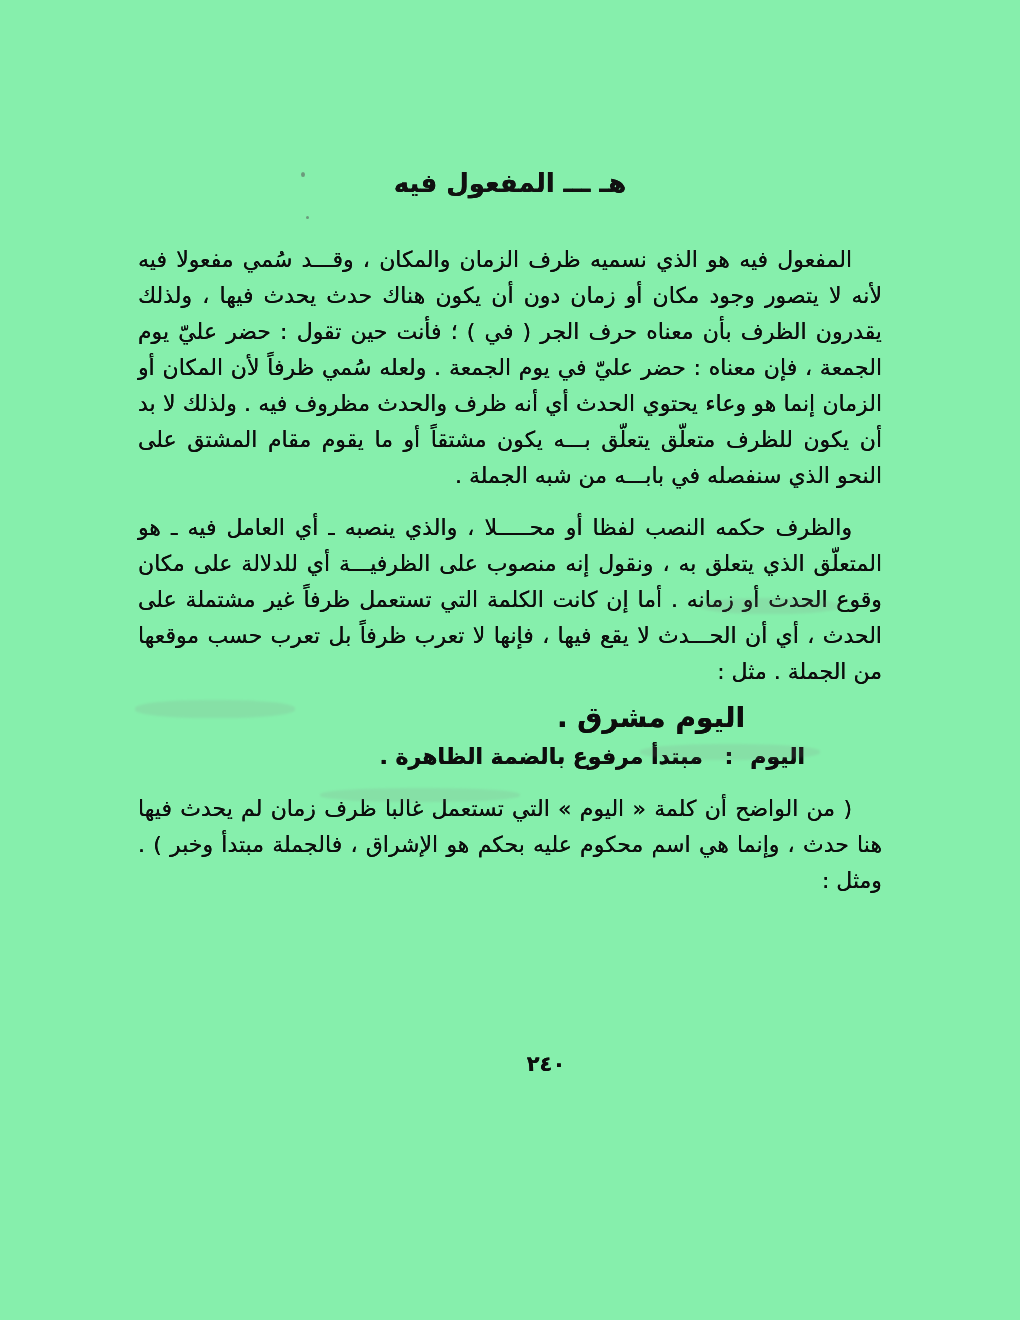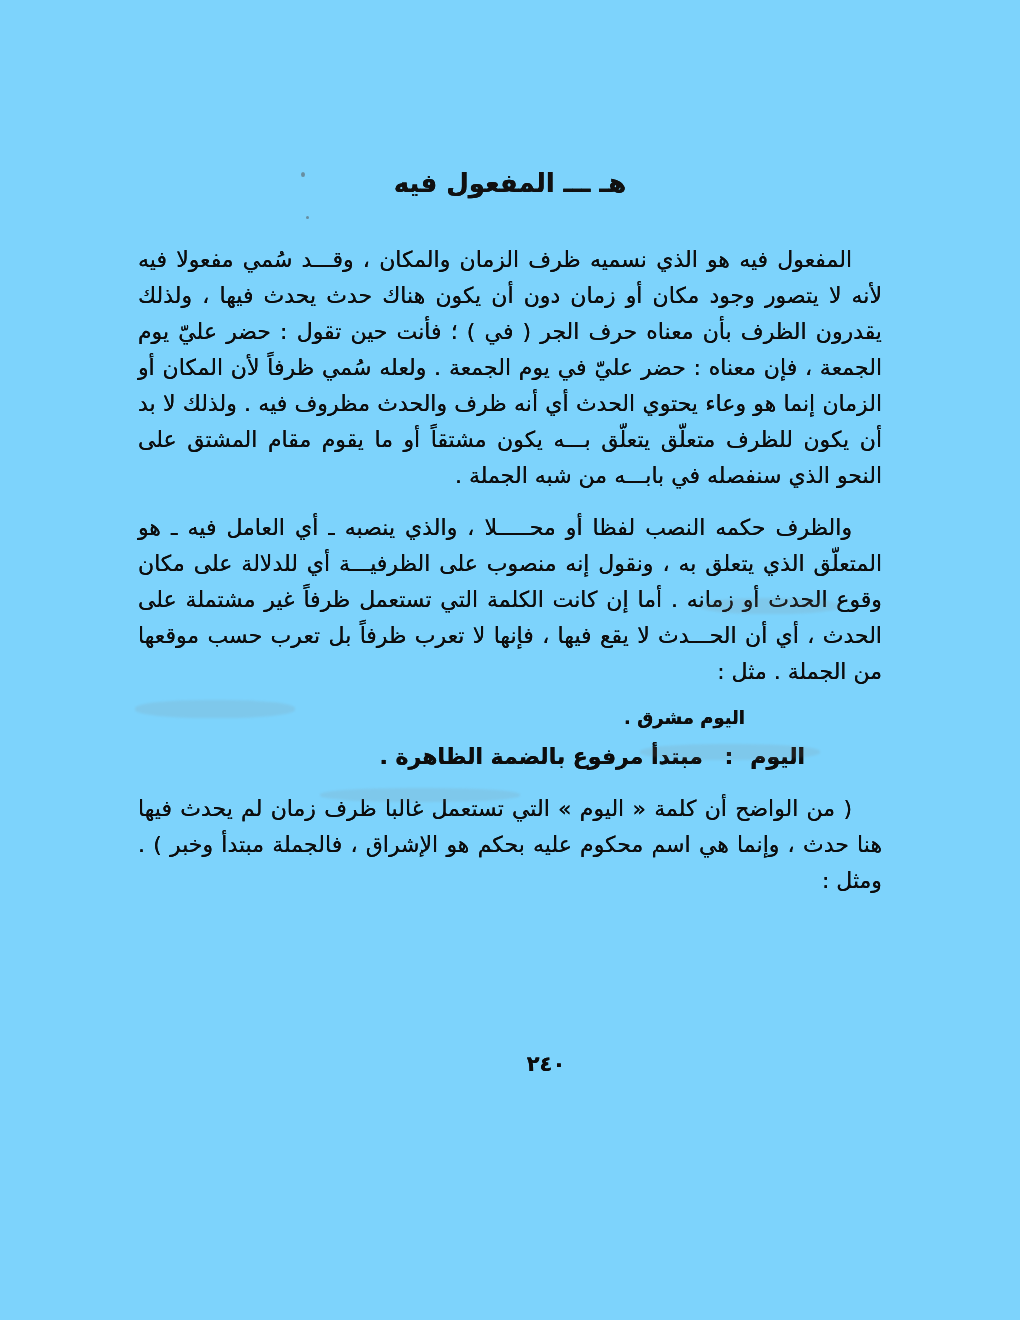--- a/index.html
+++ b/index.html
@@ -4,21 +4,21 @@
 <style>
   html, body {
     margin: 0;
     padding: 0;
     background: #ffffff;
   }
   .page {
     position: relative;
     width: 1020px;
     height: 1320px;
-    background: #7dd3fc;
+    background: #86efac;
     overflow: hidden;
     direction: rtl;
     font-family: "DejaVu Sans", sans-serif;
     color: #0d0d0d;
   }
   .content {
     position: absolute;
     top: 0;
     right: 130px;
     width: 760px;
@@ -43,21 +43,21 @@
     text-justify: inter-word;
     text-indent: 30px;
     text-shadow: 0 0 0.4px #000;
   }
   .para.first {
     margin-top: 44px;
   }
   .example-sentence {
     margin-top: 10px;
     padding-right: 145px;
-    font-size: 18px;
+    font-size: 28px;
     font-weight: 700;
     line-height: 36px;
     text-align: right;
     text-shadow: 0 0 0.4px #000;
   }
   .analysis-row {
     margin-top: 3px;
     padding-right: 85px;
     font-size: 22px;
     font-weight: 700;

